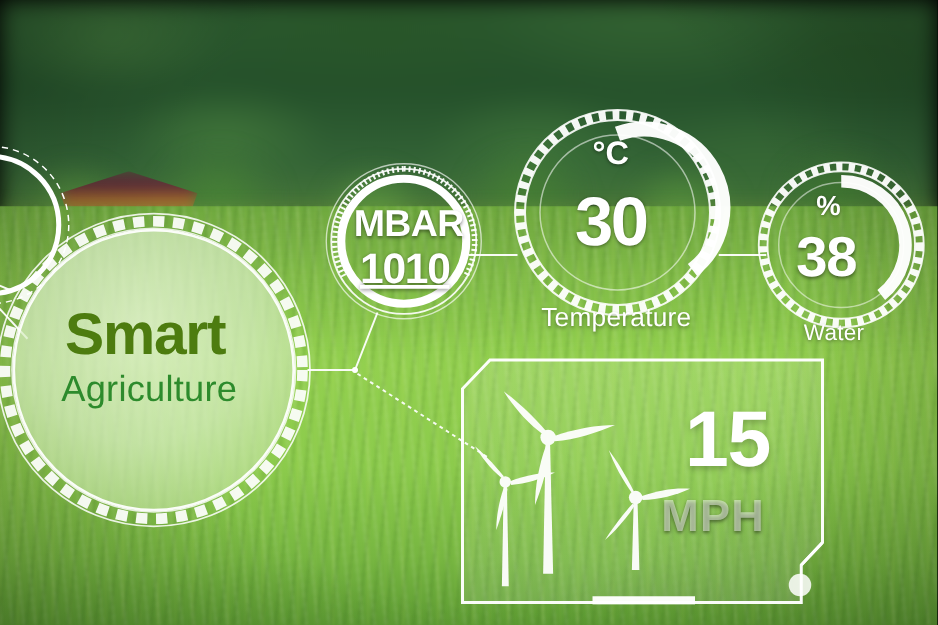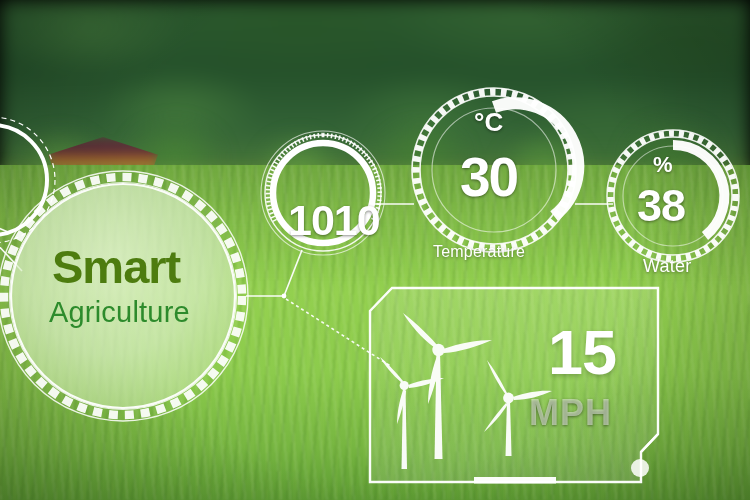--- a/index.html
+++ b/index.html
@@ -54,25 +54,25 @@
 
   
   .lbl{position:absolute;color:#fff;font-weight:400;letter-spacing:.2px;
        text-shadow:0 1px 3px rgba(0,0,0,.38);white-space:nowrap;}
   .gval{position:absolute;color:#fff;font-weight:700;white-space:nowrap;
        text-shadow:0 1px 3px rgba(0,0,0,.45);}
   .gunit{position:absolute;color:#fff;font-weight:700;white-space:nowrap;
        text-shadow:0 1px 3px rgba(0,0,0,.45);}
 
   #mbar-unit{left:283px;top:163px;font-size:30px;letter-spacing:-.5px;}
-  #mbar-val{left:288px;top:196px;font-size:43px;letter-spacing:-1px;}
+  #mbar-val{left:288px;top:196px;font-size:34px;letter-spacing:-1px;text-decoration:underline;}
 
   #temp-unit{left:474px;top:107px;font-size:26px;}
   #temp-val{left:460px;top:145px;font-size:55px;letter-spacing:-2px;}
-  #temp-lbl{left:433px;top:243px;font-size:16px;}
+  #temp-lbl{left:433px;top:243px;font-size:21px;}
 
   #water-unit{left:653px;top:152px;font-size:22px;}
   #water-val{left:637px;top:180px;font-size:45px;letter-spacing:-1px;}
   #water-lbl{left:643px;top:256px;font-size:18px;}
 
   #wind-val{left:548px;top:316px;font-size:63px;font-weight:700;color:#fff;
      letter-spacing:-1px;text-shadow:0 2px 5px rgba(0,0,0,.22);}
   #wind-unit{left:529px;top:392px;font-size:36px;font-weight:700;
      color:rgba(255,255,255,.48);letter-spacing:1px;}
 
@@ -212,20 +212,21 @@
         <path d="M 513 397 C 527 392 541 390 552 391 C 541 396 527 400 514 400 Z"></path>
         <path d="M 506 403 C 497 413 489 424 484 432 C 492 425 502 414 508 404 Z"></path>
       </g>
     </g>
   </svg>
   </div>
 
   <div id="smart-title">Smart</div>
   <div id="smart-sub">Agriculture</div>
 
+  <div class="gunit" id="mbar-unit">MBAR</div>
   <div class="gval" id="mbar-val">1010</div>
 
   <div class="gunit" id="temp-unit">°C</div>
   <div class="gval" id="temp-val">30</div>
   <div class="lbl" id="temp-lbl">Temperature</div>
 
   <div class="gunit" id="water-unit">%</div>
   <div class="gval" id="water-val">38</div>
   <div class="lbl" id="water-lbl">Water</div>
 

